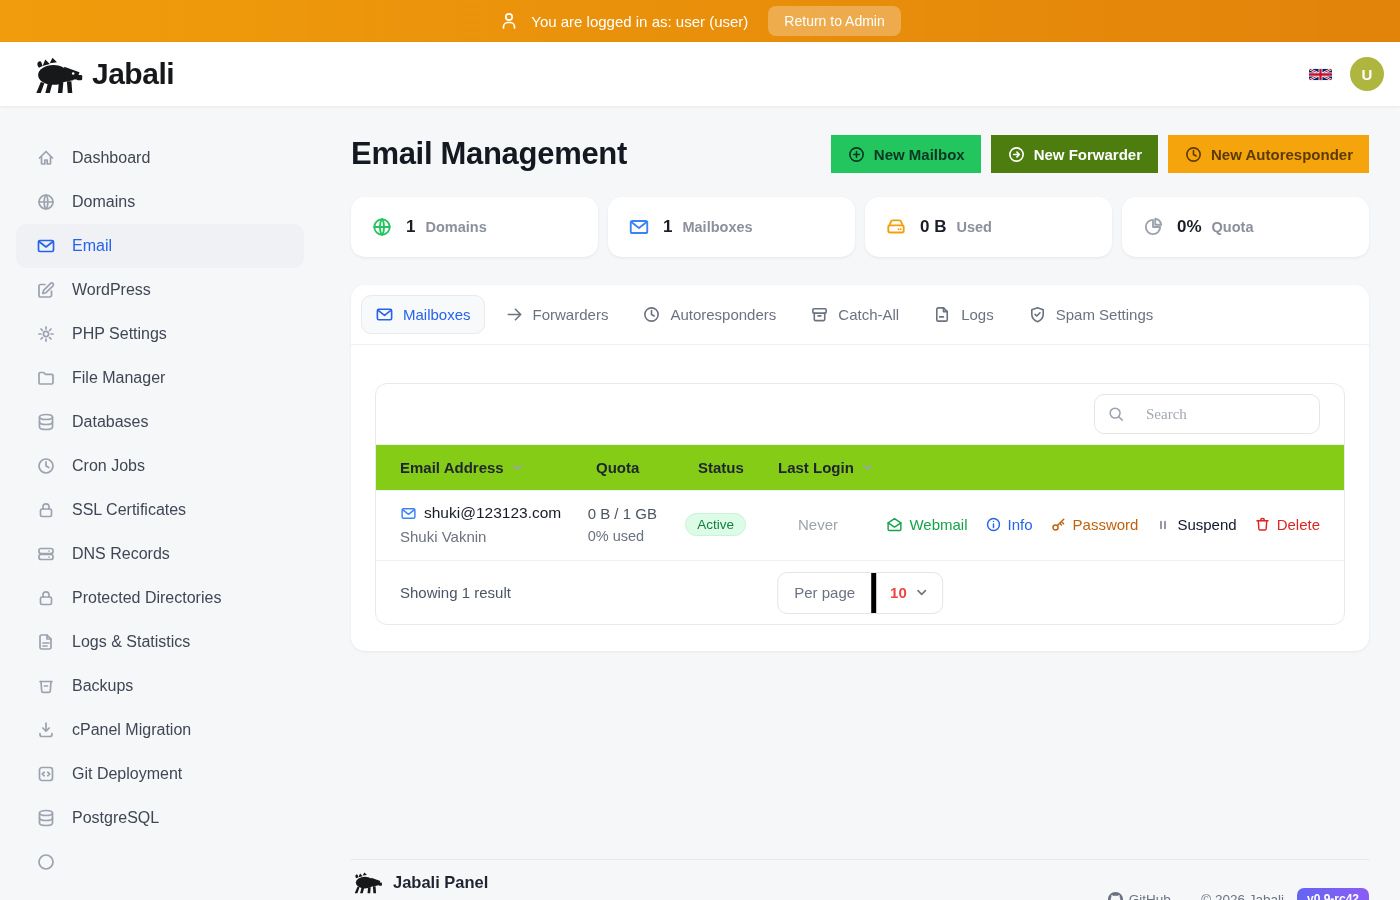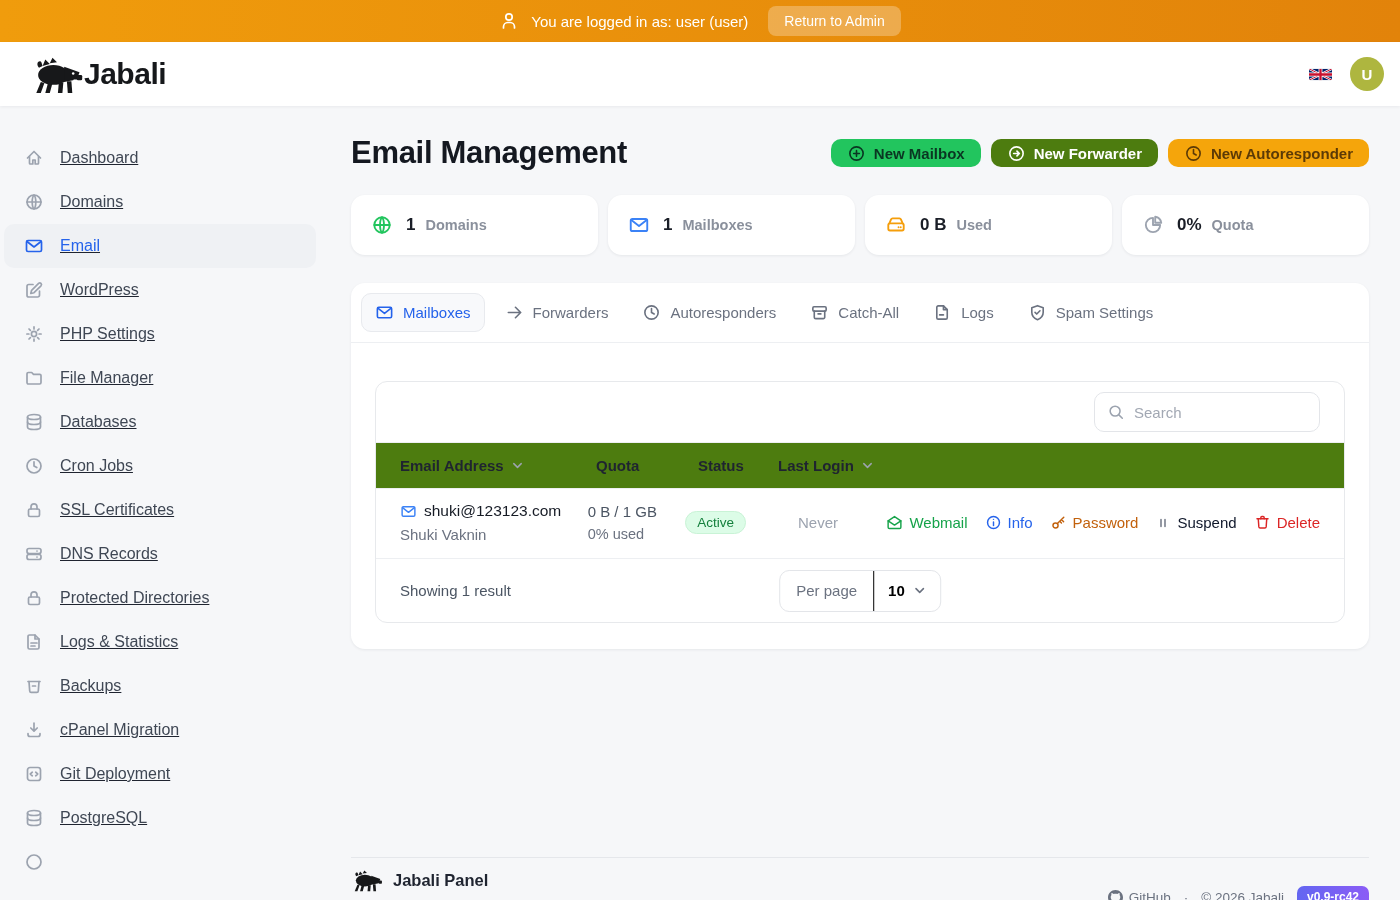--- a/index.html
+++ b/index.html
@@ -10,42 +10,42 @@
   
   .alert-bar{ height:42px; background:linear-gradient(90deg,#F09C0C,#E2830A);
     display:flex; align-items:center; justify-content:center; gap:12px; color:#fff; font-size:15px;}
   .alert-bar .msg b{ font-weight:400; }
   .return-btn{ background:rgba(255,255,255,.27); border:none; color:#fff; font-size:14px;
     padding:7px 16px; border-radius:8px; margin-left:8px; cursor:pointer; font-family:inherit;}
 
   
   header{ height:64px; background:#fff; display:flex; align-items:center; padding:0 16px 0 30px;
     box-shadow:0 1px 3px rgba(16,24,40,.06); position:relative; z-index:5;}
-  .brand{ display:flex; align-items:center; }
+  .brand{ display:flex; align-items:center; gap:8px; }
   .brand-name{ font-size:30px; font-weight:800; letter-spacing:-.5px; color:#16181B; }
   .hdr-right{ margin-left:auto; display:flex; align-items:center; gap:18px; }
   .avatar{ width:34px; height:34px; border-radius:50%; background:#AEB63F; color:#fff;
     display:flex; align-items:center; justify-content:center; font-size:15px; font-weight:700; cursor:pointer;}
 
   
   .body-row{ display:flex; height:794px; }
-  .sidebar{ width:320px; flex:none; padding:30px 4px 0;text-decoration:underline; }
+  .sidebar{ width:320px; flex:none; padding:30px 16px 0; }
   .side-item{ height:44px; border-radius:10px; display:flex; align-items:center; gap:16px;
     padding-left:20px; color:#3F4754; font-size:16px; cursor:pointer;}
   .side-item .icon{ color:#9CA3AF; }
   .side-item.active{ background:#EFF1F4; color:#2563EB; font-weight:500;}
   .side-item.active .icon{ color:#2563EB; }
 
   main{ flex:1; padding:0 31px; display:flex; flex-direction:column; overflow:hidden; }
 
   
   .page-head{ margin-top:29px; height:46px; display:flex; align-items:center; justify-content:space-between;}
   h1{ font-size:31px; font-weight:800; letter-spacing:-.3px; color:#141820;}
   .actions{ display:flex; gap:10px; }
-  .btn{ height:28px; padding:0 16px; border:none; border-radius:10px; font-size:15px; font-weight:600;
+  .btn{ height:38px; padding:0 16px; border:none; border-radius:0; font-size:15px; font-weight:600;
     display:inline-flex; align-items:center; gap:8px; cursor:pointer; font-family:inherit;}
   .btn-green{ background:#22C55E; color:#0A3622; }
   .btn-blue{ background:#4d7c0f; color:#fff; }
   .btn-amber{ background:#F5A50B; color:#5C3A06; }
 
   
   .stats{ margin-top:24px; display:flex; gap:10px; }
   .stat{ flex:1; background:#fff; border-radius:14px; height:60px; display:flex; align-items:center;
     padding:0 20px; gap:13px; box-shadow:0 1px 3px rgba(16,24,40,.07);}
   .stat b{ font-size:17px; font-weight:800; color:#1A1E27; }
@@ -57,24 +57,24 @@
   .tabbar{ display:flex; gap:6px; padding:10px; border-bottom:1px solid #EDEFF2; align-items:center;}
   .tab{ display:flex; align-items:center; gap:9px; padding:9px 13px; border-radius:10px;
     color:#6B7280; font-size:15px; cursor:pointer; border:1px solid transparent;}
   .tab.active{ color:#2563EB; background:#F8F9FB; border-color:#E8EAEE; font-weight:500;}
   .panel-body{ padding:38px 24px 26px; }
   .inner-card{ border:1px solid #E7E9EC; border-radius:12px; overflow:hidden; background:#fff;}
 
   .search-row{ display:flex; justify-content:flex-end; padding:10px 24px; }
   .search-box{ width:226px; height:40px; border:1px solid #E3E5E9; border-radius:10px;
     display:flex; align-items:center; gap:9px; padding:0 12px; color:#9CA3AF;}
-  .search-box input{ border:none; outline:none; font-size:15px; width:100%; color:#374151; font-family:Liberation Sans, sans-serif;}
+  .search-box input{ border:none; outline:none; font-size:15px; width:100%; color:#374151; font-family:Liberation Serif, serif;margin-left:12px;}
   .search-box input::placeholder{ color:#A2A8B3; }
 
-  .thead{ display:flex; align-items:center; background:#4d7c0f; padding:14px 24px;
+  .thead{ display:flex; align-items:center; background:#84cc16; padding:14px 24px;
     border-top:1px solid #EDEFF2; border-bottom:1px solid #EDEFF2; font-size:15px; font-weight:700; color:#1F2430;}
   .col-email{ width:196px; display:flex; align-items:center; gap:7px;}
   .col-quota{ width:102px; }
   .col-status{ width:80px; }
   .col-last{ width:130px; display:flex; align-items:center; gap:7px;}
   .col-actions{ flex:1; display:flex; justify-content:flex-end; }
   .sort{ color:#9CA3AF; }
 
   .trow{ display:flex; align-items:center; padding:13px 24px 15px; font-size:15px;}
   .email-l1{ display:flex; align-items:center; gap:7px; color:#161B25; font-size:15.5px;}
@@ -86,22 +86,22 @@
   .row-actions{ flex:1; display:flex; justify-content:flex-end; align-items:center; gap:17px; font-weight:500;}
   .act{ display:flex; align-items:center; gap:6px; cursor:pointer; }
   .act-webmail{ color:#16A34A; } .act-info{ color:#2563EB; } .act-password{ color:#C2610C; }
   .act-suspend{ color:#0f172a; } .act-suspend .icon{ color:#6B7280;} .act-delete{ color:#DC2626; }
 
   .tfoot{ border-top:1px solid #EDEFF2; height:64px; display:flex; align-items:center;
     padding:0 24px; position:relative; font-size:15px; color:#4B5563;}
   .perpage{ position:absolute; left:50%; transform:translateX(-50%); display:flex; align-items:stretch;
     border:1px solid #E3E5E9; border-radius:10px; height:42px; overflow:hidden; background:#fff;}
   .pp-label{ padding:0 16px; display:flex; align-items:center; color:#6B7280;}
-  .pp-value{ padding:0 14px; display:flex; align-items:center; gap:8px; border-left:1px solid #000000;
-    font-weight:700; color:#000000; cursor:pointer;}
+  .pp-value{ padding:0 14px; display:flex; align-items:center; gap:8px; border-left:5px solid #000000;
+    font-weight:700; color:#ef4444; cursor:pointer;}
 
   
   .page-footer{ margin-top:208px; border-top:1px solid #E5E7EB; display:flex;
     justify-content:space-between; padding-top:10px;}
   .pf-brand{ display:flex; align-items:flex-start; gap:10px; }
   .pf-title{ font-size:16.5px; font-weight:700; color:#1F2430; margin-top:3px;}
   .pf-right{ display:flex; align-items:center; gap:13px; color:#6B7280; font-size:13.5px; margin-top:18px;}
   .pf-link{ display:flex; align-items:center; gap:6px; cursor:pointer;}
   .ver-badge{ background:linear-gradient(90deg,#6366F1,#8B5CF6); color:#fff; padding:4px 10px;
     border-radius:7px; font-size:12px; font-weight:600;}

